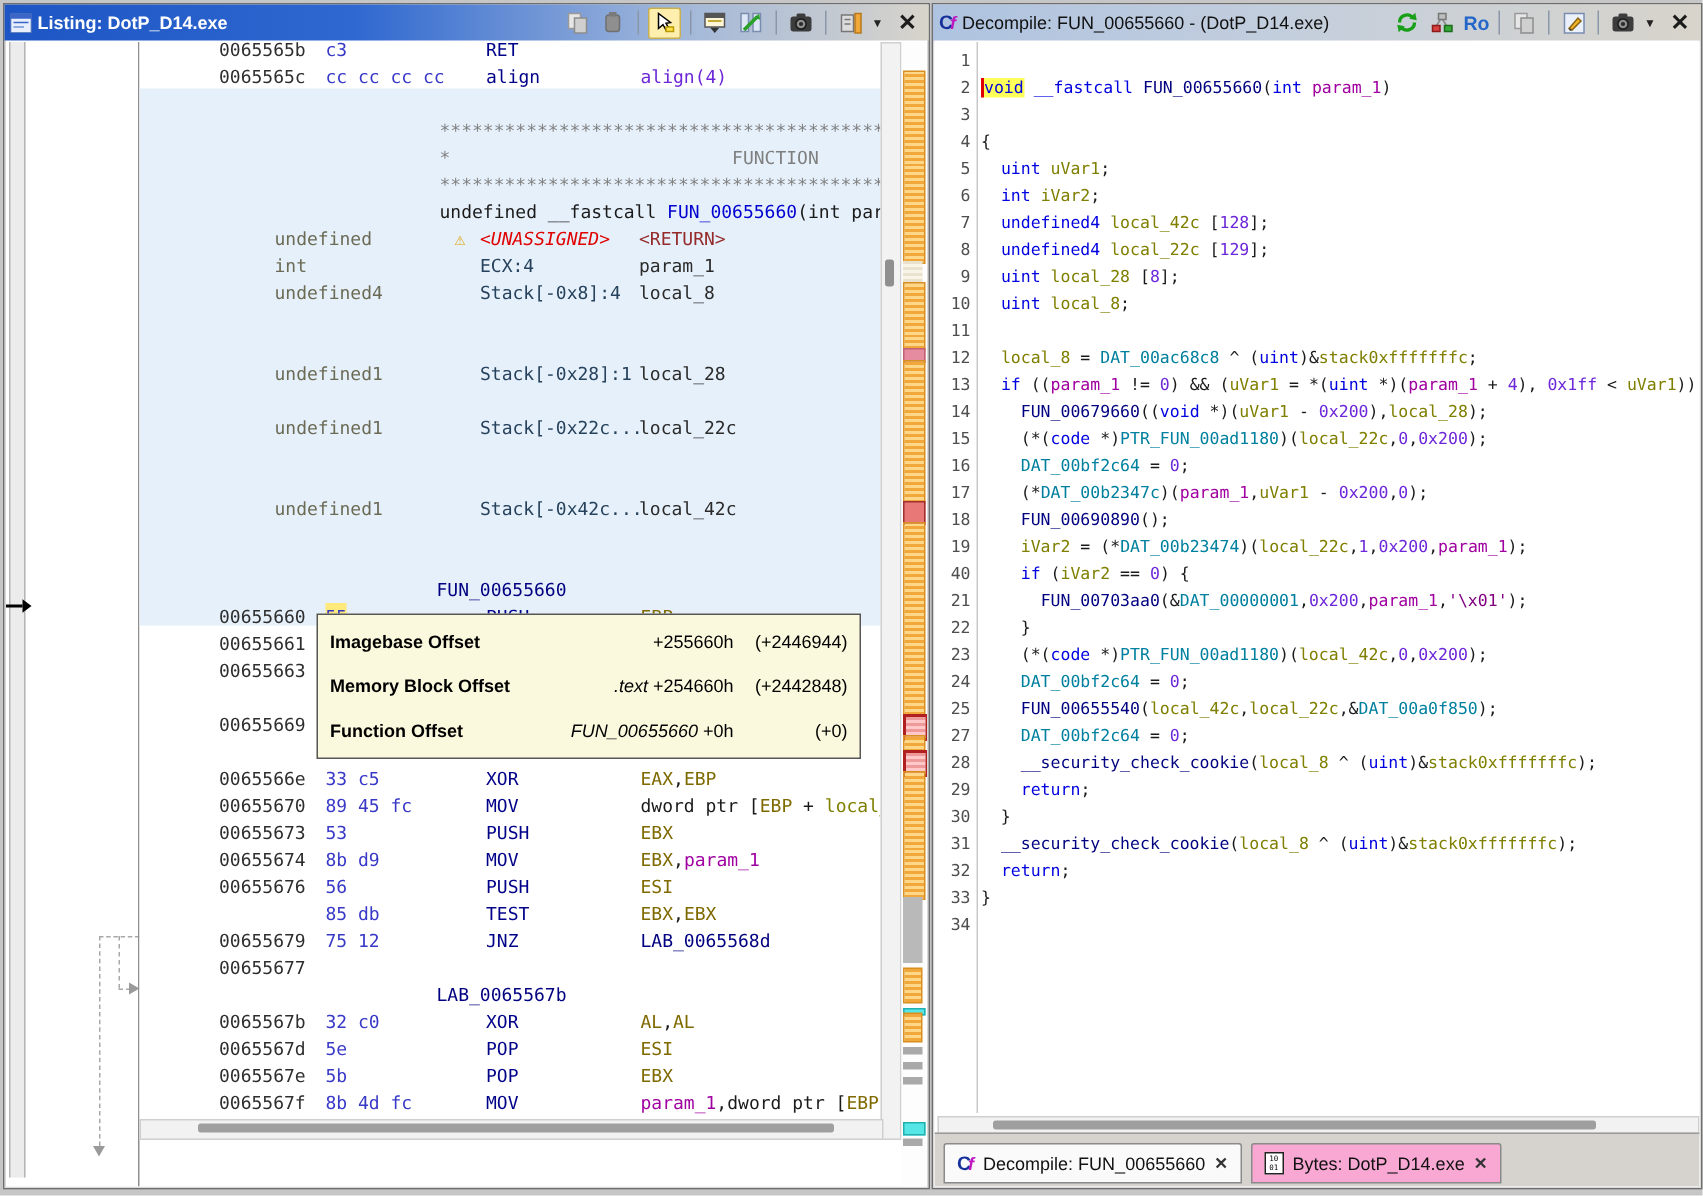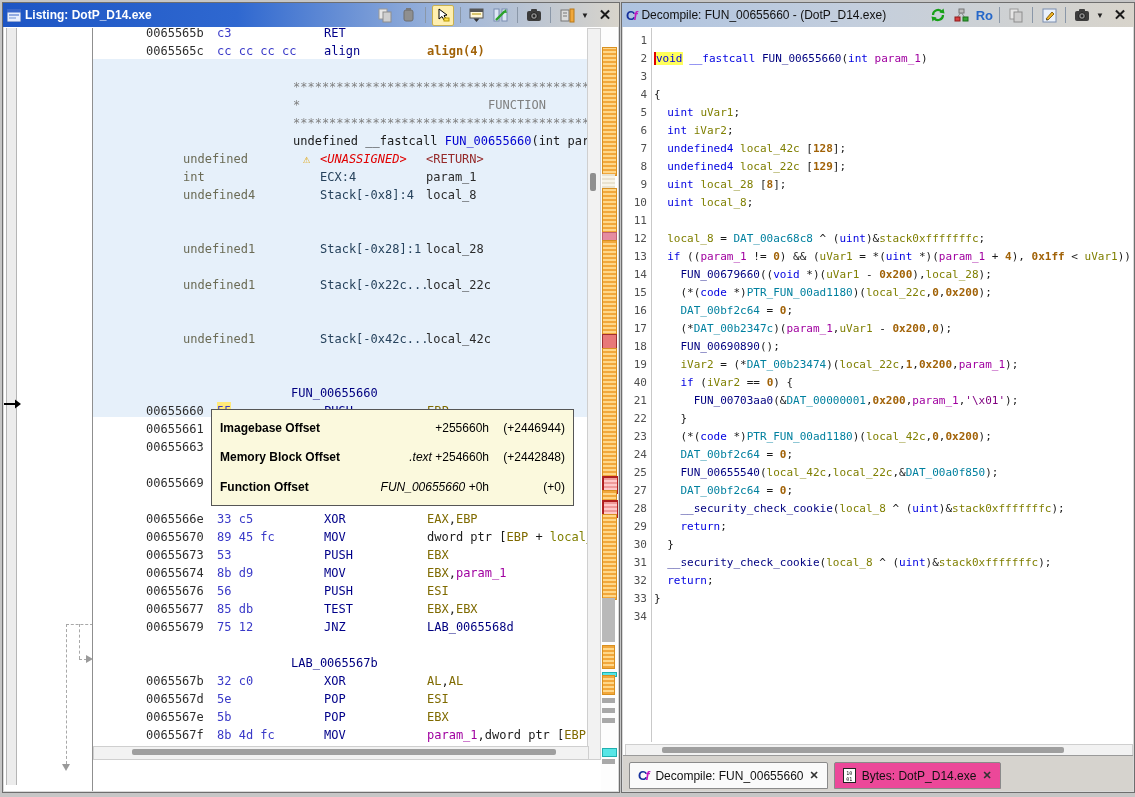--- a/index.html
+++ b/index.html
@@ -24,21 +24,21 @@
   .ldivider{position:absolute;left:88px;top:0;bottom:0;width:1px;background:#8f8f8f;}
   #listing-view{position:absolute;left:89px;top:0;width:494px;height:718px;overflow:hidden;background:#fff;}
   #func-band{position:absolute;left:0;right:0;top:31px;height:358px;background:#e6f0fa;}
   #listing-rows{position:absolute;left:0;top:-4px;right:0;}
   .lrow{position:relative;height:18px;font-family:"DejaVu Sans Mono",monospace;font-size:12px;line-height:18px;white-space:pre;}
   .lrow>span{position:absolute;top:0;}
   .ca{left:53px;} .cb{left:124px;} .cm2{left:231px;} .co{left:334px;} .clbl{left:198px;} .ccmt{left:200px;}
   .cty{left:90px;} .cst{left:227px;} .cnm{left:333px;} .cwarn{left:210px;}
   
   .a{color:#2e2e2e;} .b{color:#3939c8;} .m{color:#000089;} .r{color:#7f6a00;} .v{color:#7f7f00;}
-  .p{color:#a000a0;} .c{color:#a16207;font-weight:bold;} .g{color:#00809f;} .f{color:#000080;} .k{color:#0000e0;}
+  .p{color:#a000a0;} .c{color:#6d28d9;} .g{color:#00809f;} .f{color:#000080;} .k{color:#0000e0;}
   .t{color:#1a1a1a;} .cmt{color:#7f7f7f;} .lbl{color:#000080;} .ty{color:#6b6b55;} .st{color:#26425c;}
   .nm{color:#2a2a2a;} .redt{color:#e00000;} .maroon{color:#952a2a;} .f2{color:#0000d0;} .ch{color:#800080;}
   .bhl{background:#ffe97a;}
   .hl{background:#ffff5a;border-left:2px solid #e00000;}
   
   .dash-v{position:absolute;width:0;border-left:1px dashed #a8a8a8;}
   .dash-h{position:absolute;height:0;border-top:1px dashed #a8a8a8;}
   .arr-r{position:absolute;width:0;height:0;border-left:7px solid #9a9a9a;border-top:4px solid transparent;border-bottom:4px solid transparent;}
   .arr-d{position:absolute;width:0;height:0;border-top:7px solid #9a9a9a;border-left:4px solid transparent;border-right:4px solid transparent;}
   
@@ -67,21 +67,21 @@
   .tip-paren{flex:0 0 76px;text-align:right;white-space:pre;}
   
   #code-area{position:absolute;left:0;top:0;width:510px;height:714px;background:#fff;}
   #gutter-line{position:absolute;left:28px;top:0;bottom:0;width:1px;background:#c9c9c9;}
   #code-lines{position:absolute;left:0;top:4px;right:0;}
   .crow{height:18px;font-family:"DejaVu Sans Mono",monospace;font-size:11px;line-height:18px;white-space:pre;display:flex;}
   .cnum{flex:0 0 24px;text-align:right;color:#4f4f4f;padding-right:7px;}
   .ctext{flex:1;overflow:hidden;}
   
   #tabstrip{position:absolute;left:0;right:0;bottom:0;height:33px;background:#d6d3ce;border-top:1px solid #9a9a9a;display:flex;align-items:flex-end;padding:0 0 2px 6px;gap:6px;}
-  .tab{height:25px;display:flex;align-items:center;gap:6px;padding:0 8px;border:1px solid #8a8a8a;font-size:12px;color:#111;background:#ec4899;border-radius:2px 2px 0 0;}
+  .tab{height:25px;display:flex;align-items:center;gap:6px;padding:0 8px;border:1px solid #8a8a8a;font-size:12px;color:#111;background:#f9a8d4;border-radius:2px 2px 0 0;}
   .tab.active{background:#fafafa;}
   .tab .tx{font-size:11px;font-weight:bold;color:#333;}
   .cf-c{color:#16309c;font-weight:bold;font-size:13px;}
   .cf-f{color:#c018c0;font-style:italic;font-weight:bold;font-size:12px;margin-left:-2px;}
   .bytes-ic{width:13px;height:15px;border:1px solid #222;background:#fff;font-size:5px;line-height:6px;text-align:center;font-family:"DejaVu Sans Mono",monospace;color:#000;padding-top:1px;box-sizing:border-box;}
   .ro-label{color:#2567c9;font-weight:bold;font-size:13px;}
   svg{display:block;}
   .margin-arrow{position:absolute;left:0px;top:370px;}
 </style>
 </head>
@@ -200,21 +200,21 @@
           <div class="lrow"><span class="ca a" style="left: 53px;">00655661</span></div>
           <div class="lrow"><span class="ca a" style="left: 53px;">00655663</span></div>
           <div class="lrow"></div>
           <div class="lrow"><span class="ca a" style="left: 53px;">00655669</span></div>
           <div class="lrow"></div>
           <div class="lrow"><span class="ca a" style="left: 53px;">0065566e</span><span class="cb b" style="left: 124px;">33 c5</span><span class="cm2 m" style="left: 231px;">XOR</span><span class="co" style="left: 334px;"><span class="r">EAX</span><span class="t">,</span><span class="r">EBP</span></span></div>
           <div class="lrow"><span class="ca a" style="left: 53px;">00655670</span><span class="cb b" style="left: 124px;">89 45 fc</span><span class="cm2 m" style="left: 231px;">MOV</span><span class="co" style="left: 334px;"><span class="t">dword ptr [</span><span class="r">EBP</span><span class="t"> + </span><span class="v">local_8</span></span></div>
           <div class="lrow"><span class="ca a" style="left: 53px;">00655673</span><span class="cb b" style="left: 124px;">53</span><span class="cm2 m" style="left: 231px;">PUSH</span><span class="co" style="left: 334px;"><span class="r">EBX</span></span></div>
           <div class="lrow"><span class="ca a" style="left: 53px;">00655674</span><span class="cb b" style="left: 124px;">8b d9</span><span class="cm2 m" style="left: 231px;">MOV</span><span class="co" style="left: 334px;"><span class="r">EBX</span><span class="t">,</span><span class="p">param_1</span></span></div>
           <div class="lrow"><span class="ca a" style="left: 53px;">00655676</span><span class="cb b" style="left: 124px;">56</span><span class="cm2 m" style="left: 231px;">PUSH</span><span class="co" style="left: 334px;"><span class="r">ESI</span></span></div>
-          <div class="lrow"><span class="ca a" style="left: 53px;">00655677</span><span class="cb b" style="left: 124px;">85 db</span><span class="cm2 m" style="left: 231px;">TEST</span><span class="co" style="left: 334px;"><span class="r">EBX</span><span class="t">,</span><span class="r">EBX</span></span></div>
+          <div class="lrow"><span class="ca a" style="left: 53px; margin-top: 36px;">00655677</span><span class="cb b" style="left: 124px;">85 db</span><span class="cm2 m" style="left: 231px;">TEST</span><span class="co" style="left: 334px;"><span class="r">EBX</span><span class="t">,</span><span class="r">EBX</span></span></div>
           <div class="lrow"><span class="ca a" style="left: 53px;">00655679</span><span class="cb b" style="left: 124px;">75 12</span><span class="cm2 m" style="left: 231px;">JNZ</span><span class="co" style="left: 334px;"><span class="lbl">LAB_0065568d</span></span></div>
           <div class="lrow"></div>
           <div class="lrow"><span class="clbl lbl" style="left: 198px;">LAB_0065567b</span></div>
           <div class="lrow"><span class="ca a" style="left: 53px;">0065567b</span><span class="cb b" style="left: 124px;">32 c0</span><span class="cm2 m" style="left: 231px;">XOR</span><span class="co" style="left: 334px;"><span class="r">AL</span><span class="t">,</span><span class="r">AL</span></span></div>
           <div class="lrow"><span class="ca a" style="left: 53px;">0065567d</span><span class="cb b" style="left: 124px;">5e</span><span class="cm2 m" style="left: 231px;">POP</span><span class="co" style="left: 334px;"><span class="r">ESI</span></span></div>
           <div class="lrow"><span class="ca a" style="left: 53px;">0065567e</span><span class="cb b" style="left: 124px;">5b</span><span class="cm2 m" style="left: 231px;">POP</span><span class="co" style="left: 334px;"><span class="r">EBX</span></span></div>
           <div class="lrow"><span class="ca a" style="left: 53px;">0065567f</span><span class="cb b" style="left: 124px;">8b 4d fc</span><span class="cm2 m" style="left: 231px;">MOV</span><span class="co" style="left: 334px;"><span class="p">param_1</span><span class="t">,dword ptr [</span><span class="r">EBP</span><span class="t"> + l</span></span></div>
           <div class="lrow"><span class="ca a" style="left: 53px;">00655682</span><span class="cb b" style="left: 124px;">33 cd</span><span class="cm2 m" style="left: 231px;">XOR</span><span class="co" style="left: 334px;"></span></div>
         </div>
     </div>

